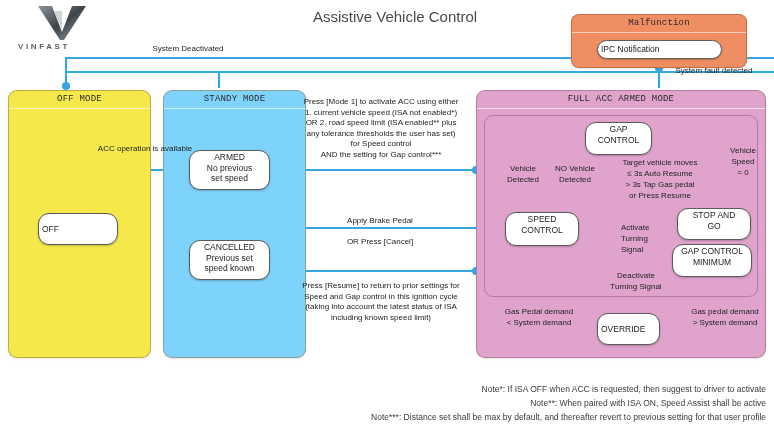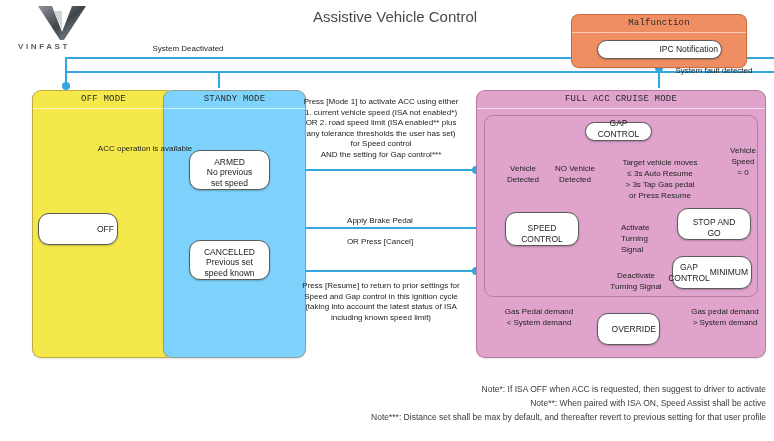--- a/index.html
+++ b/index.html
@@ -39,21 +39,21 @@
     border:1px solid rgba(120,100,60,.45);
     box-sizing:border-box;
     box-shadow:0 1px 2px rgba(0,0,0,.10);
   }
   .panel .hdr{
     height:17px;line-height:17px;text-align:center;
     font-size:9px;color:#2b2b2b;letter-spacing:.2px;
     border-bottom:1px solid rgba(255,255,255,.65);
     font-family:Liberation Mono, monospace;
   }
-  .panel.off{left:8px;top:90px;width:143px;height:268px;background:#f5e council;margin-left:24px;}
+  .panel.off{left:8px;top:90px;width:143px;height:268px;background:#f5e council;}
   .panel.off{background:#f4e84a;}
   .panel.standby{left:163px;top:90px;width:143px;height:268px;background:#7dd3fc;border-color:rgba(150,110,40,.5);}
   .panel.full{left:476px;top:90px;width:290px;height:268px;background:#dfa3cc;border-color:rgba(150,90,130,.55);}
 
   .inner-box{
     position:absolute;
     border-radius:9px;
     border:1px solid rgba(150,90,130,.55);
     box-sizing:border-box;
     background:transparent;
@@ -61,21 +61,21 @@
 
   
   .node{
     position:absolute;
     background:#ffffff;
     border:1.3px solid #5b5b5b;
     border-radius:11px;
     box-sizing:border-box;
     display:flex;
     align-items:center;
-    justify-content:flex-end;
+    justify-content:flex-start;
     text-align:center;
     font-size:8.5px;
     line-height:10.5px;
     color:#1c1c1c;
     box-shadow:0 1px 2px rgba(0,0,0,.22);
     padding:1px 3px;
   }
   .node span{display:block;}
 
   
@@ -205,37 +205,37 @@
     <span>No previous</span>
     <span>set speed</span>
   </div>
   <div class="node" style="left:189px;top:240px;width:81px;height:40px;flex-direction:column;">
     <span>CANCELLED</span>
     <span>Previous set</span>
     <span>speed known</span>
   </div>
 
   <div class="panel full">
-    <div class="hdr">FULL ACC CRUISE MODE</div>
+    <div class="hdr">FULL ACC ARMED MODE</div>
   </div>
   <div class="inner-box" style="left:484px;top:115px;width:274px;height:182px;"></div>
 
-  <div class="node" style="left:585px;top:122px;width:67px;height:19px;flex-direction:column;">
+  <div class="node" style="left:585px;top:122px;width:67px;height:33px;flex-direction:column;">
     <span>GAP</span>
     <span>CONTROL</span>
   </div>
   <div class="node" style="left:505px;top:212px;width:74px;height:34px;flex-direction:column;">
     <span>SPEED</span>
     <span>CONTROL</span>
   </div>
   <div class="node" style="left:677px;top:208px;width:74px;height:32px;flex-direction:column;">
     <span>STOP AND</span>
     <span>GO</span>
   </div>
-  <div class="node" style="left:672px;top:256px;width:80px;height:33px;flex-direction:row;">
+  <div class="node" style="left:672px;top:244px;width:80px;height:33px;flex-direction:column;">
     <span>GAP CONTROL</span>
     <span>MINIMUM</span>
   </div>
   <div class="node" style="left:597px;top:313px;width:63px;height:32px;">
     <span>OVERRIDE</span>
   </div>
 
   <div class="lbl" style="left:118px;top:44px;width:140px;">System Deactivated</div>
 
   <div class="lbl" style="left:664px;top:66px;width:100px;text-align:center;">System fault detected</div>

